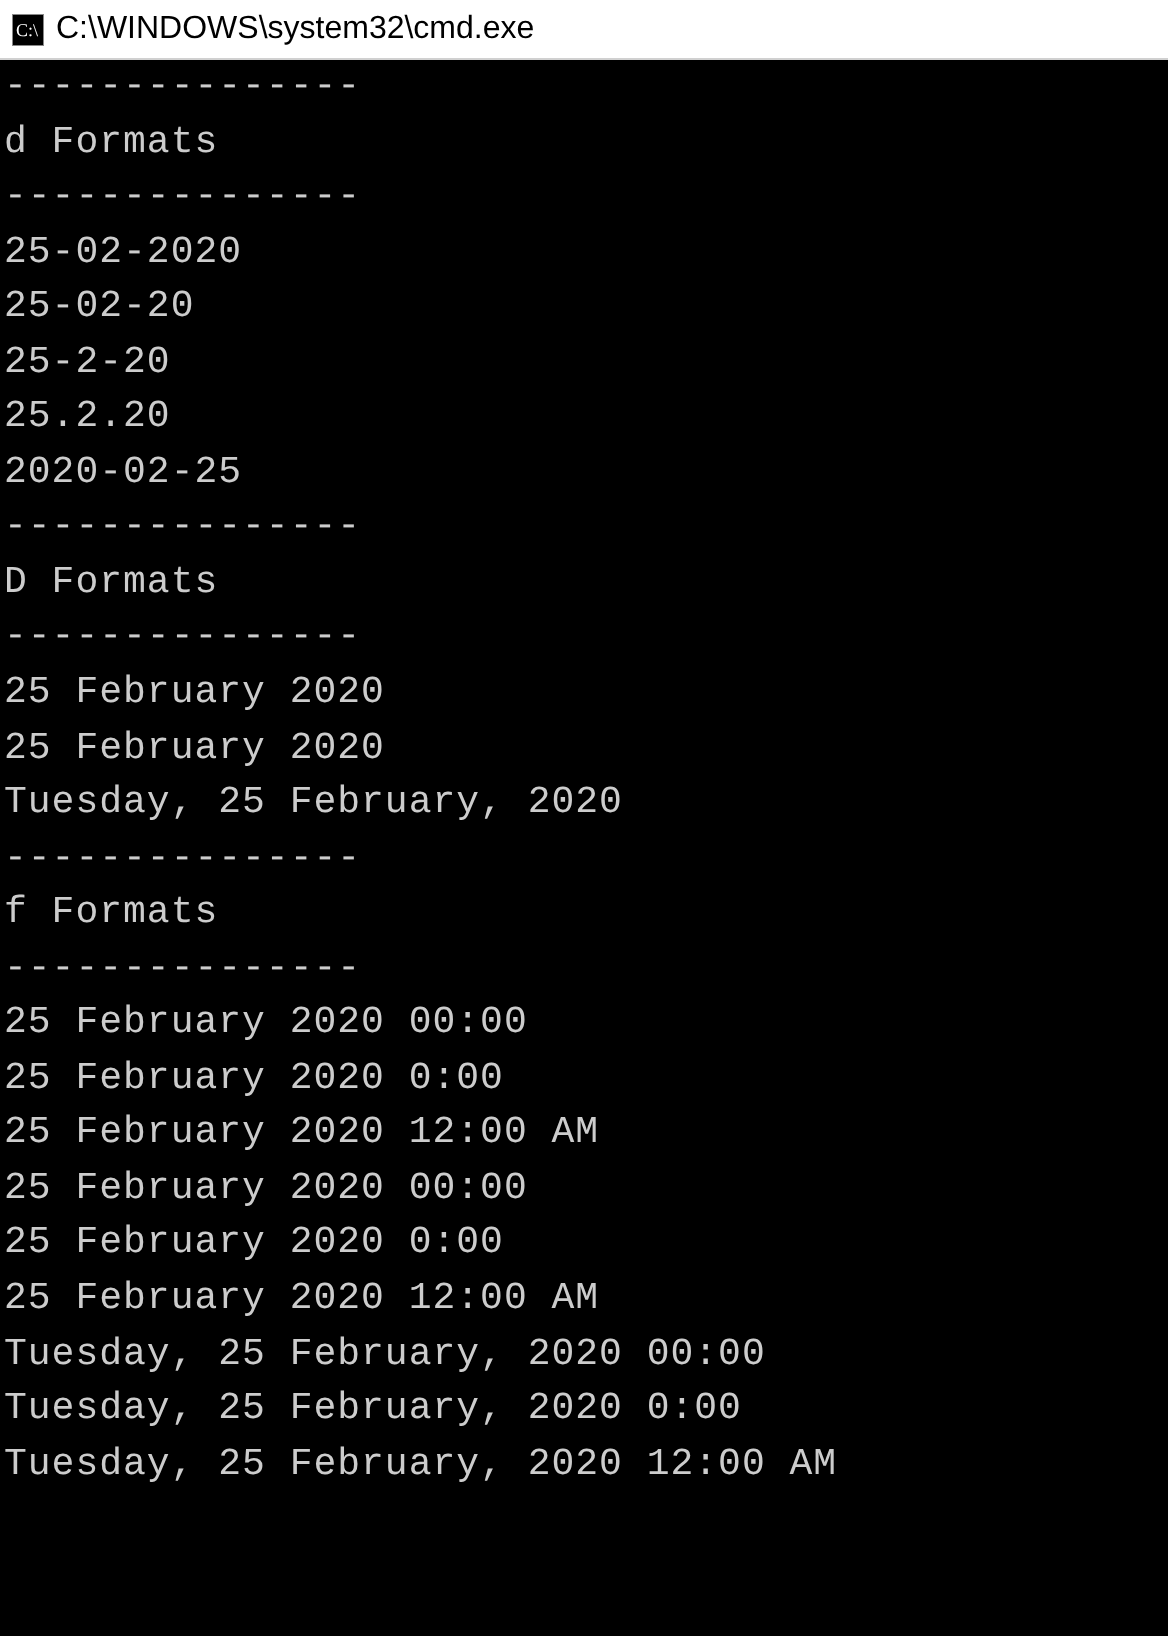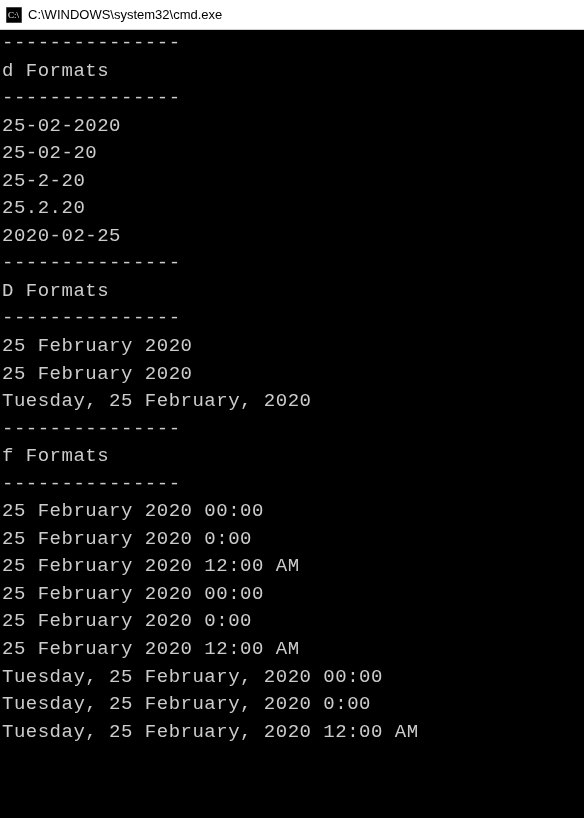--- a/index.html
+++ b/index.html
@@ -24,21 +24,21 @@
     }
     .title-icon {
       width: 16px;
       height: 16px;
       margin-right: 6px;
       display: flex;
       align-items: center;
       justify-content: center;
     }
     .title-text {
-      font-size: 13px;
+      font-size: 16px;
       color: #000000;
     }
     .console {
       background: #000000;
       color: #cccccc;
       font-family: Consolas, "Courier New", monospace;
       font-size: 19px;
       line-height: 1.45;
       padding: 0 2px 6px 2px;
       height: calc(100% - 30px);

